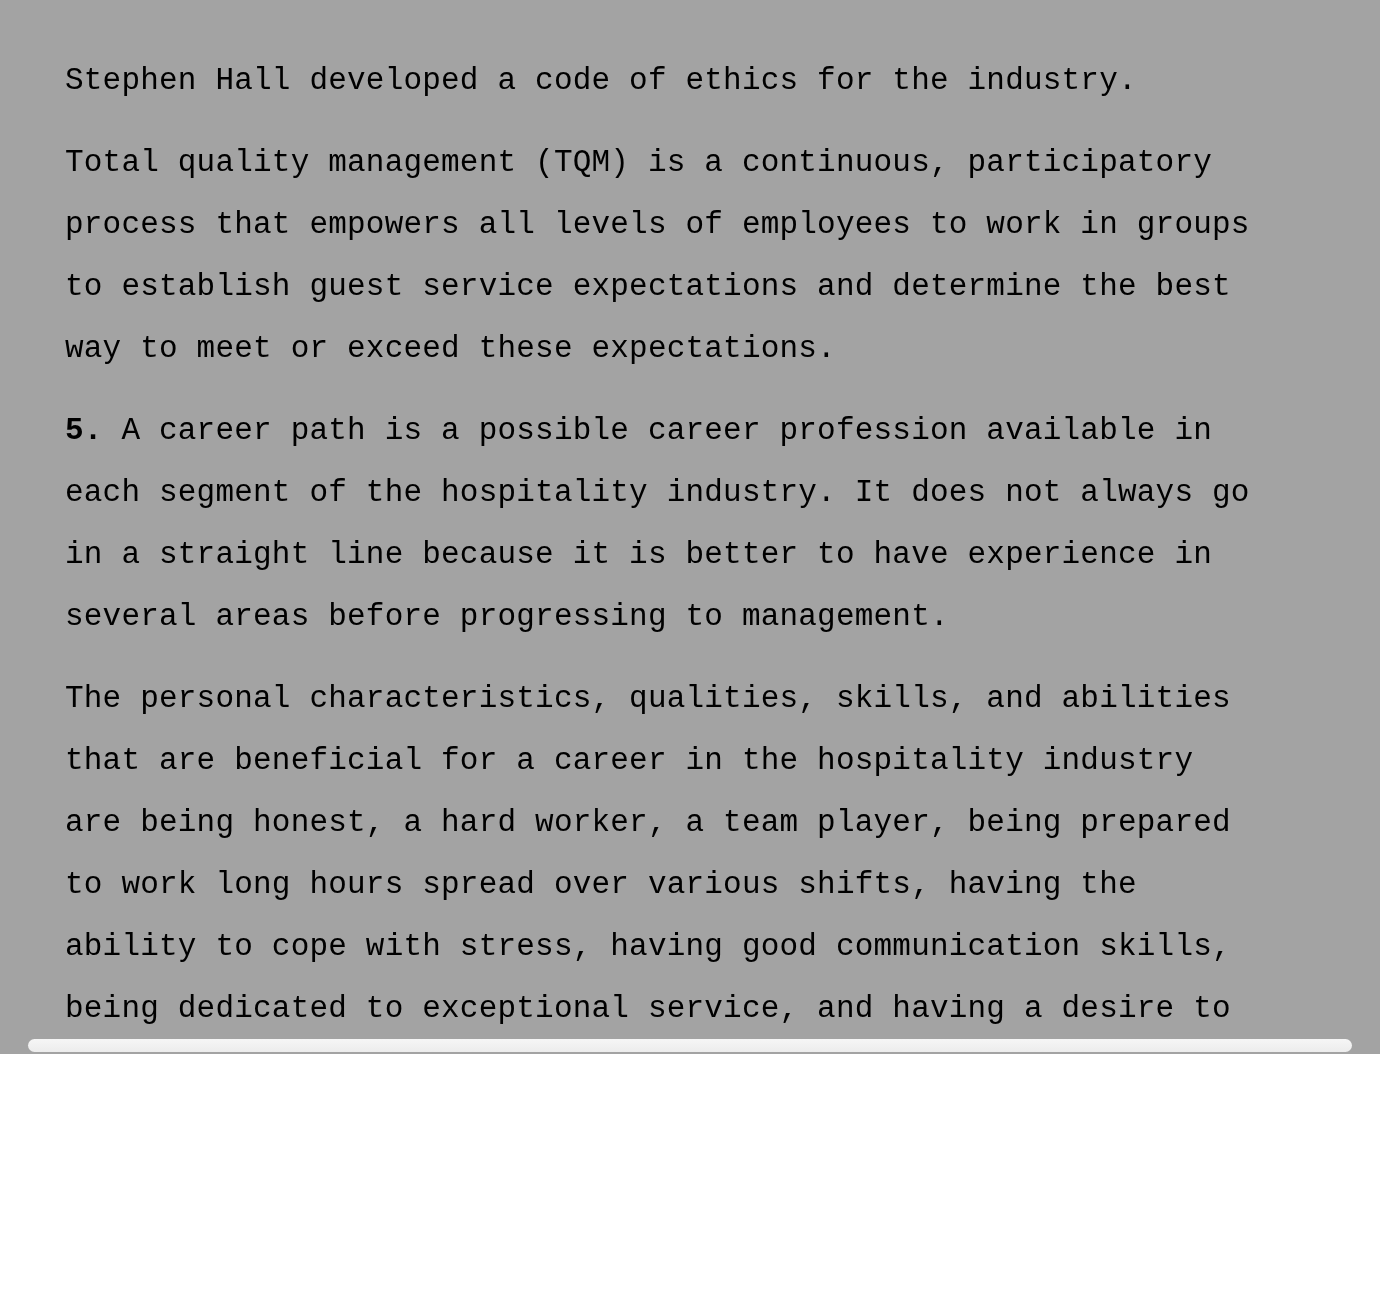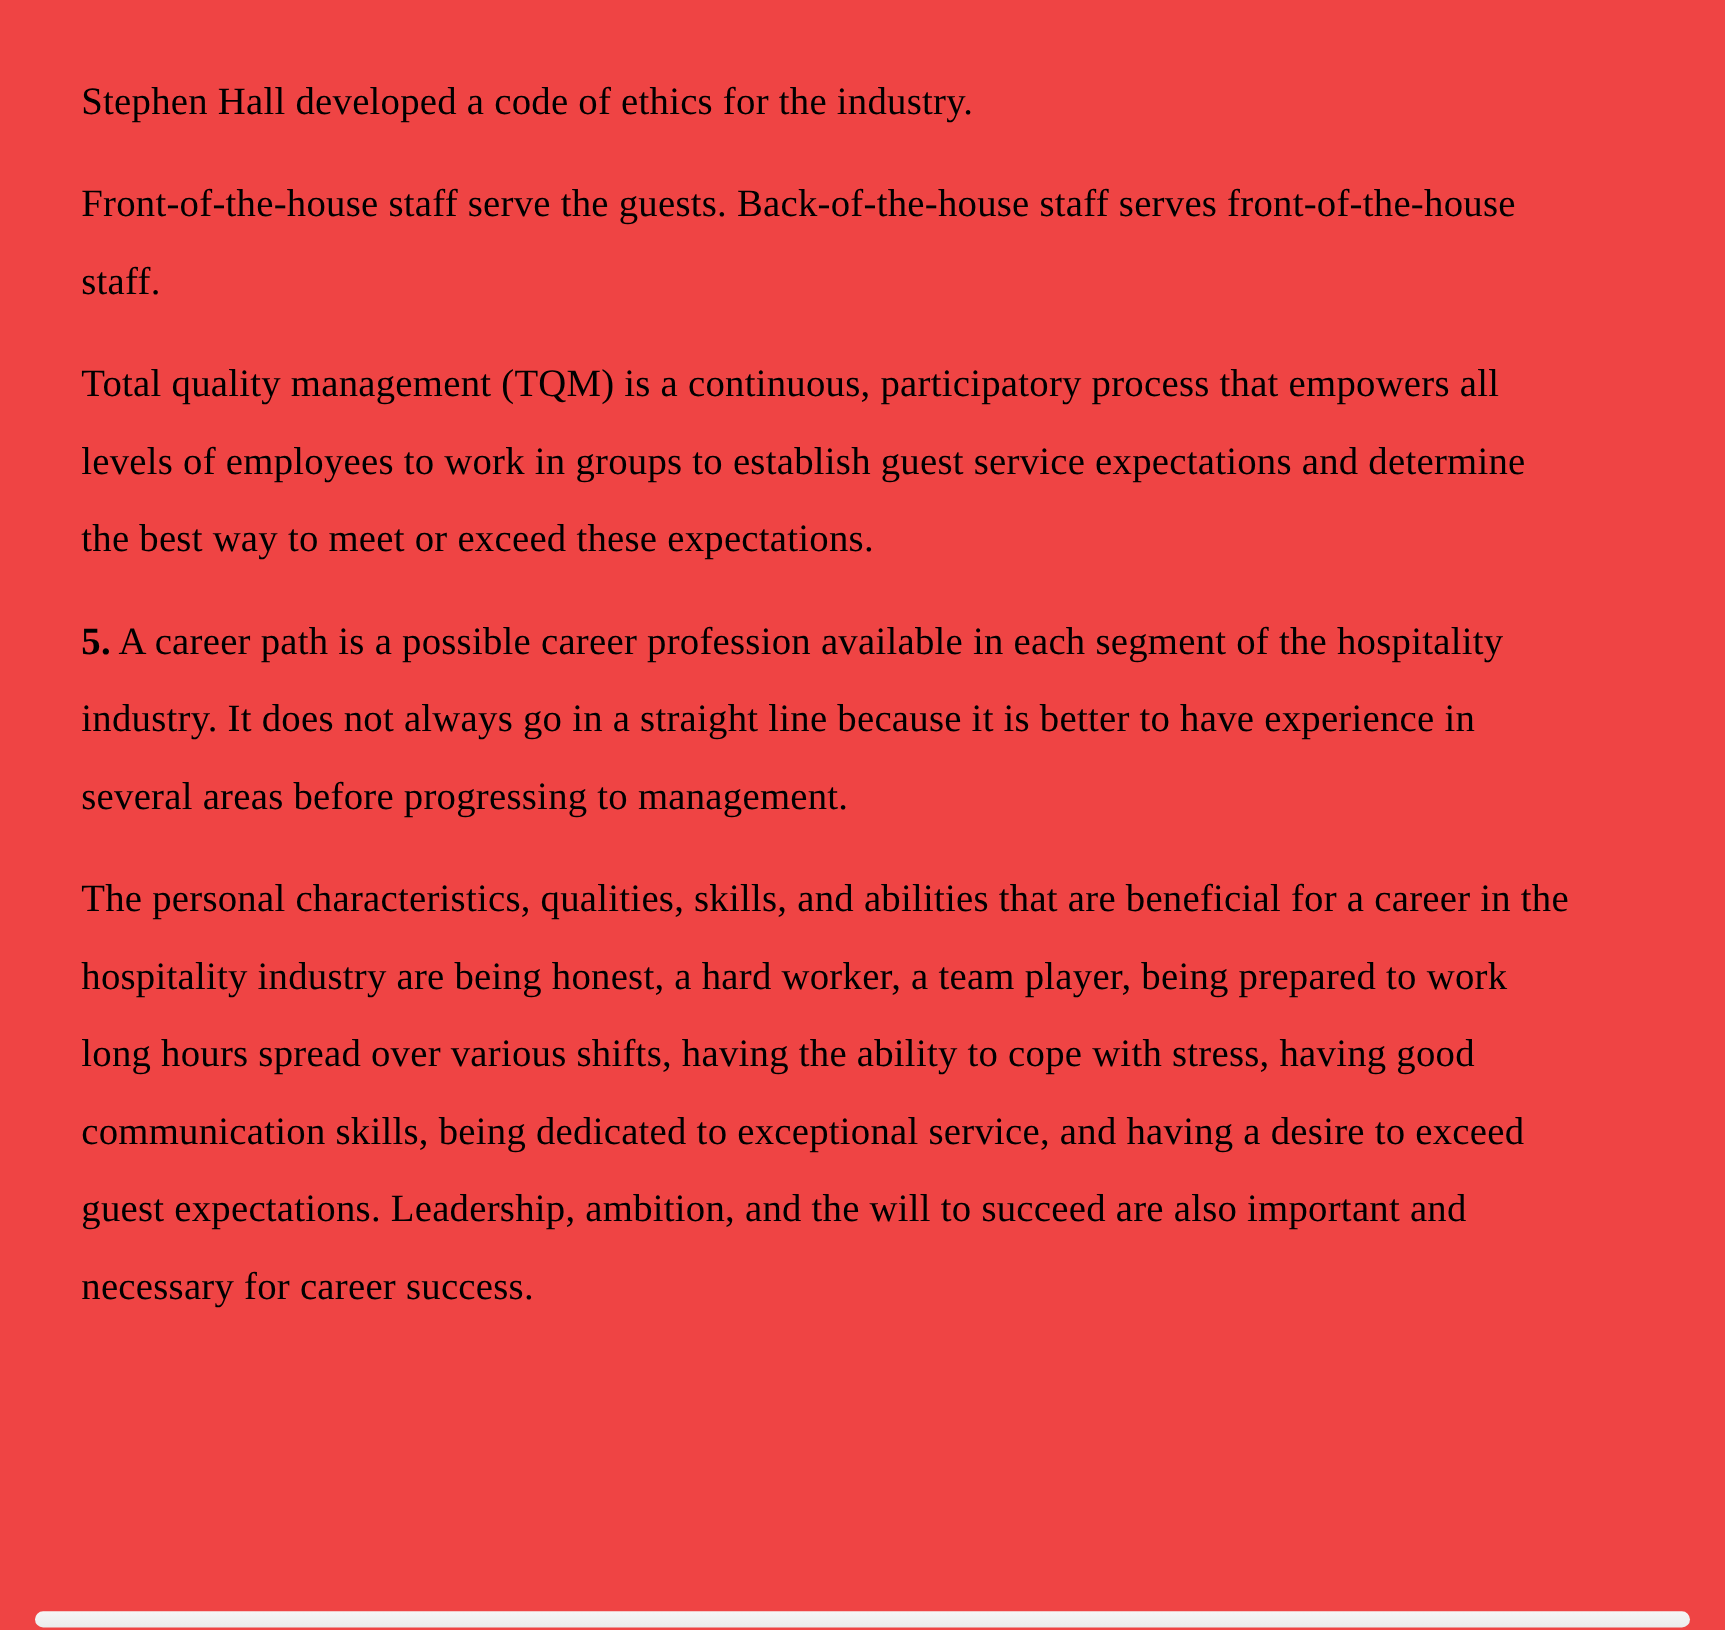--- a/index.html
+++ b/index.html
@@ -3,25 +3,25 @@
 <meta charset="utf-8">
 <style>
   html, body {
     margin: 0;
     padding: 0;
     background: #ffffff;
   }
   .page {
     position: relative;
     width: 1380px;
-    height: 1304px;
-    background: #ef4444;
+    height: 1054px;
+    background: #a3a3a3;
     box-sizing: border-box;
     overflow: hidden;
-    font-family: Liberation Serif, serif;
+    font-family: Liberation Mono, monospace;
     color: #000000;
   }
   .doc-body {
     position: absolute;
     top: 50px;
     left: 65px;
     width: 1200px;
   }
   .doc-body p {
     margin: 0 0 20px 0;
@@ -46,21 +46,20 @@
 </head>
 <body>
 
 <div class="page">
 
   <div class="doc-body">
 
     <p><strong></strong><span>Stephen Hall developed a code of ethics for the industry.</span></p>
 
 
-    <p><strong></strong><span>Front-of-the-house staff serve the guests. Back-of-the-house staff serves front-of-the-house staff.</span></p>
 
     <p><strong></strong><span>Total quality management (TQM) is a continuous, participatory process that empowers all levels of employees to work in groups to establish guest service expectations and determine the best way to meet or exceed these expectations.</span></p>
 
     <p><strong>5.</strong><span> A career path is a possible career profession available in each segment of the hospitality industry. It does not always go in a straight line because it is better to have experience in several areas before progressing to management.</span></p>
 
     <p><strong></strong><span>The personal characteristics, qualities, skills, and abilities that are beneficial for a career in the hospitality industry are being honest, a hard worker, a team player, being prepared to work long hours spread over various shifts, having the ability to cope with stress, having good communication skills, being dedicated to exceptional service, and having a desire to exceed guest expectations. Leadership, ambition, and the will to succeed are also important and necessary for career success.</span></p>
 
   </div>
 
   <div class="hscrollbar"></div>

